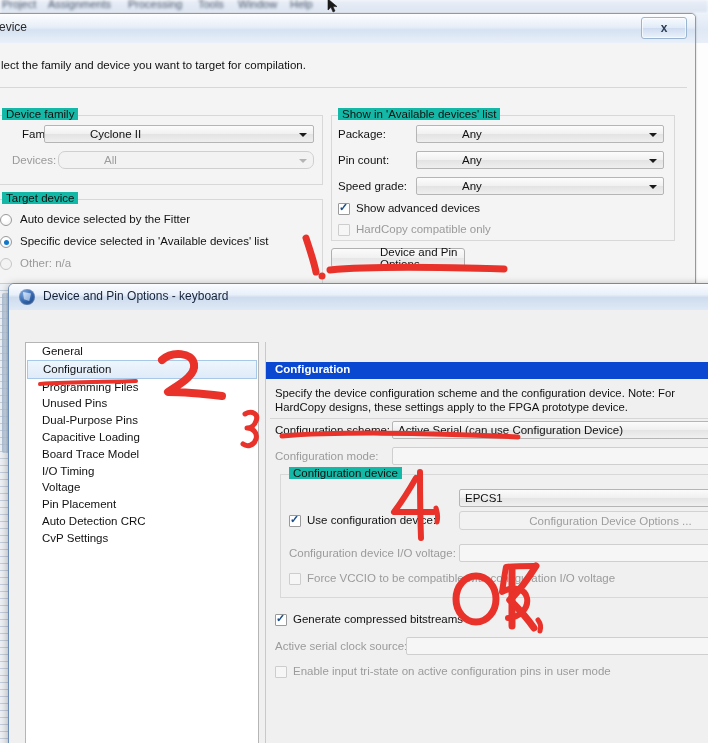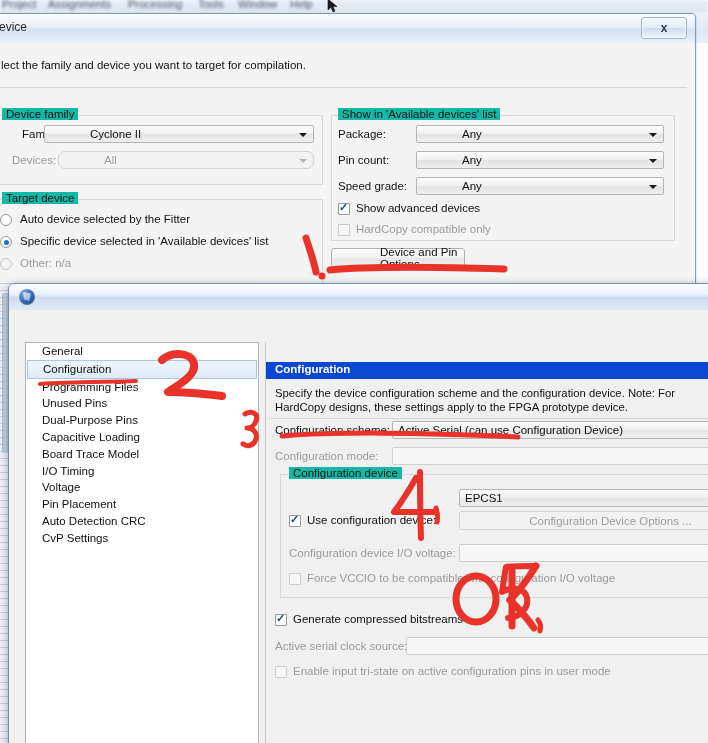--- a/index.html
+++ b/index.html
@@ -369,20 +369,21 @@
   </div>
 
   <div class="left-strip">
     <div class="ruler"></div>
     <div class="thumb"></div>
   </div>
 
   <div class="dlg">
     <div class="dlg-title">
       <div class="ic"></div>
+      <span class="tt">Device and Pin Options - keyboard</span>
     </div>
     <div class="dlg-body">
       <span class="cat-label">Category:</span>
 
       <div class="catlist">
         <div class="row">General</div>
         <div class="row sel">Configuration</div>
         <div class="row">Programming Files</div>
         <div class="row">Unused Pins</div>
         <div class="row">Dual-Purpose Pins</div>

